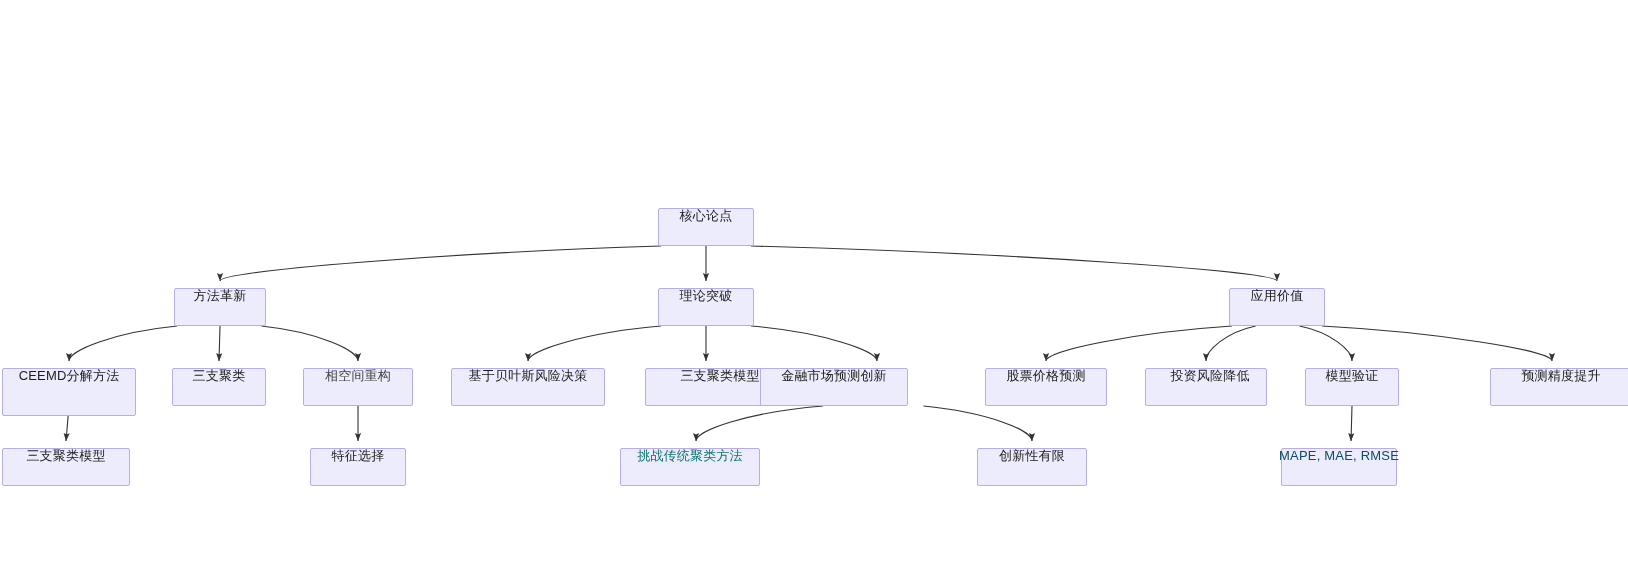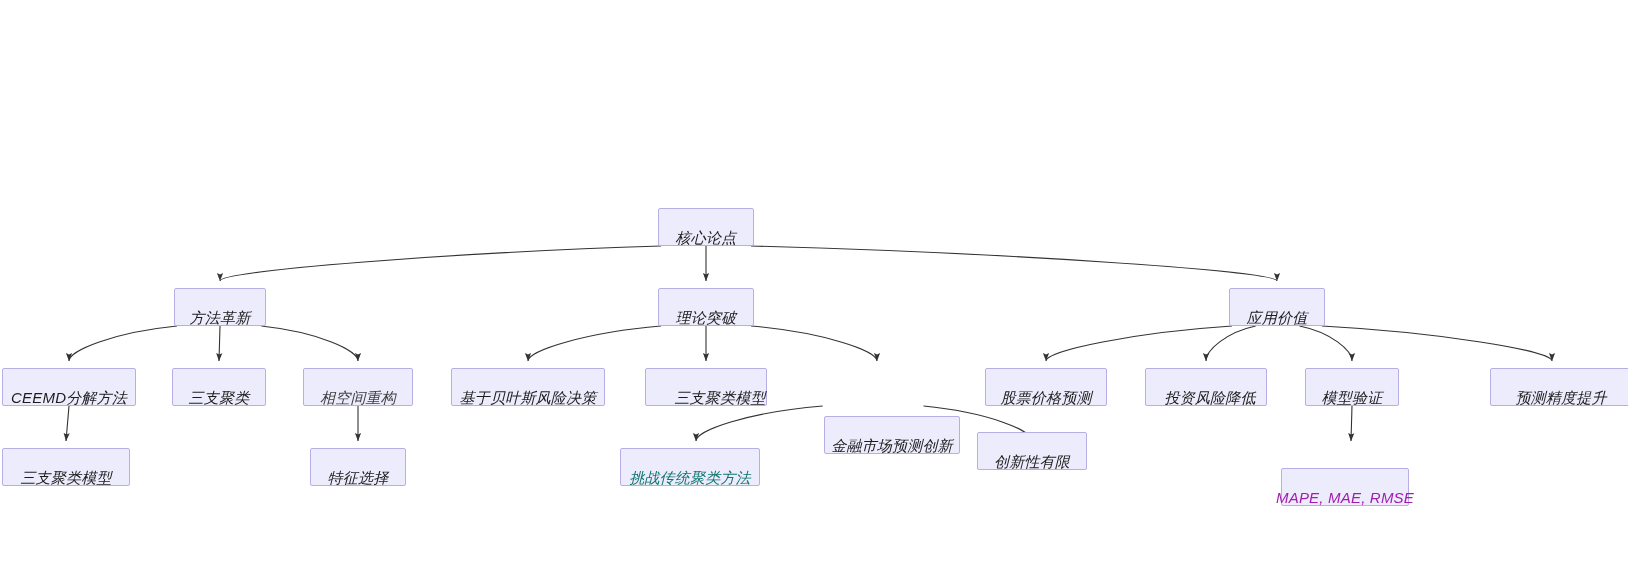--- a/index.html
+++ b/index.html
@@ -25,28 +25,27 @@
     height: 576px;
     pointer-events: none;
   }
   .node {
     position: absolute;
     box-sizing: border-box;
     background: #ececfc;
     border: 1.3px solid #b8aee6;
     border-radius: 2px;
     display: flex;
-    align-items: flex-end;
+    align-items: flex-start;
     justify-content: center;
     color: #1c1c1c;
-    font-size: 15px;
+    font-size: 13px;
     line-height: 1;
     letter-spacing: 0.2px;
     white-space: nowrap;
-    font-style: italic;
   }
   .node-label {
     display: block;
   }
   .edge-path {
     fill: none;
     stroke: #333333;
     stroke-width: 1.1px;
   }
 </style>
@@ -87,36 +86,36 @@
       </div>
       <div class="node" style="left: 174px; top: 288px; width: 92px; height: 38px; background: rgb(236, 236, 252); border-color: rgb(184, 174, 230); color: rgb(28, 28, 28);">
         <span class="node-label">方法革新</span>
       </div>
       <div class="node" style="left: 658px; top: 288px; width: 96px; height: 38px; background: rgb(236, 236, 252); border-color: rgb(184, 174, 230); color: rgb(28, 28, 28);">
         <span class="node-label">理论突破</span>
       </div>
       <div class="node" style="left: 1229px; top: 288px; width: 96px; height: 38px; background: rgb(236, 236, 252); border-color: rgb(184, 174, 230); color: rgb(28, 28, 28);">
         <span class="node-label">应用价值</span>
       </div>
-      <div class="node" style="left: 2px; top: 368px; width: 134px; height: 38px; background: rgb(236, 236, 252); border-color: rgb(184, 174, 230); color: rgb(28, 28, 28);">
+      <div class="node" style="left: 2px; top: 368px; width: 134px; height: 48px; background: rgb(236, 236, 252); border-color: rgb(184, 174, 230); color: rgb(28, 28, 28);">
         <span class="node-label">CEEMD分解方法</span>
       </div>
       <div class="node" style="left: 172px; top: 368px; width: 94px; height: 38px; background: rgb(236, 236, 252); border-color: rgb(184, 174, 230); color: rgb(28, 28, 28);">
         <span class="node-label">三支聚类</span>
       </div>
       <div class="node" style="left: 303px; top: 368px; width: 110px; height: 38px; background: rgb(236, 236, 252); border-color: rgb(184, 174, 230); color: #404040;">
         <span class="node-label">相空间重构</span>
       </div>
       <div class="node" style="left: 451px; top: 368px; width: 154px; height: 38px; background: rgb(236, 236, 252); border-color: rgb(184, 174, 230); color: rgb(28, 28, 28);">
         <span class="node-label">基于贝叶斯风险决策</span>
       </div>
       <div class="node" style="left: 645px; top: 368px; width: 122px; height: 38px; background: rgb(236, 236, 252); border-color: rgb(184, 174, 230); color: rgb(28, 28, 28); padding-left: 28px;">
         <span class="node-label">三支聚类模型</span>
       </div>
-      <div class="node" style="left: 824px; top: 368px; width: 136px; height: 38px; background: rgb(236, 236, 252); border-color: rgb(184, 174, 230); color: rgb(28, 28, 28); margin-top: 48px;">
+      <div class="node" style="left: 760px; top: 368px; width: 148px; height: 38px; background: rgb(236, 236, 252); border-color: rgb(184, 174, 230); color: rgb(28, 28, 28);">
         <span class="node-label">金融市场预测创新</span>
       </div>
       <div class="node" style="left: 985px; top: 368px; width: 122px; height: 38px; background: rgb(236, 236, 252); border-color: rgb(184, 174, 230); color: rgb(28, 28, 28);">
         <span class="node-label">股票价格预测</span>
       </div>
       <div class="node" style="left: 1145px; top: 368px; width: 122px; height: 38px; background: rgb(236, 236, 252); border-color: rgb(184, 174, 230); color: rgb(28, 28, 28); padding-left: 8px;">
         <span class="node-label">投资风险降低</span>
       </div>
       <div class="node" style="left: 1305px; top: 368px; width: 94px; height: 38px; background: rgb(236, 236, 252); border-color: rgb(184, 174, 230); color: rgb(28, 28, 28);">
         <span class="node-label">模型验证</span>
@@ -126,20 +125,20 @@
       </div>
       <div class="node" style="left: 2px; top: 448px; width: 128px; height: 38px; background: rgb(236, 236, 252); border-color: rgb(184, 174, 230); color: rgb(28, 28, 28);">
         <span class="node-label">三支聚类模型</span>
       </div>
       <div class="node" style="left: 310px; top: 448px; width: 96px; height: 38px; background: rgb(236, 236, 252); border-color: rgb(184, 174, 230); color: rgb(28, 28, 28);">
         <span class="node-label">特征选择</span>
       </div>
       <div class="node" style="left: 620px; top: 448px; width: 140px; height: 38px; background: rgb(236, 236, 252); border-color: rgb(184, 174, 230); color: #0f766e;">
         <span class="node-label">挑战传统聚类方法</span>
       </div>
-      <div class="node" style="left: 977px; top: 432px; width: 110px; height: 38px; background: rgb(236, 236, 252); border-color: rgb(184, 174, 230); color: rgb(28, 28, 28);">
+      <div class="node" style="left: 977px; top: 448px; width: 110px; height: 38px; background: rgb(236, 236, 252); border-color: rgb(184, 174, 230); color: rgb(28, 28, 28);">
         <span class="node-label">创新性有限</span>
       </div>
-      <div class="node" style="left: 1281px; top: 448px; width: 128px; height: 38px; background: rgb(236, 236, 252); border-color: rgb(184, 174, 230); color: #a21caf; margin-top: 20px;">
+      <div class="node" style="left: 1281px; top: 448px; width: 116px; height: 38px; background: rgb(236, 236, 252); border-color: rgb(184, 174, 230); color: #0c4a6e;">
         <span class="node-label">MAPE, MAE, RMSE</span>
       </div>
     </div>
 </div>
 
 </body></html>

